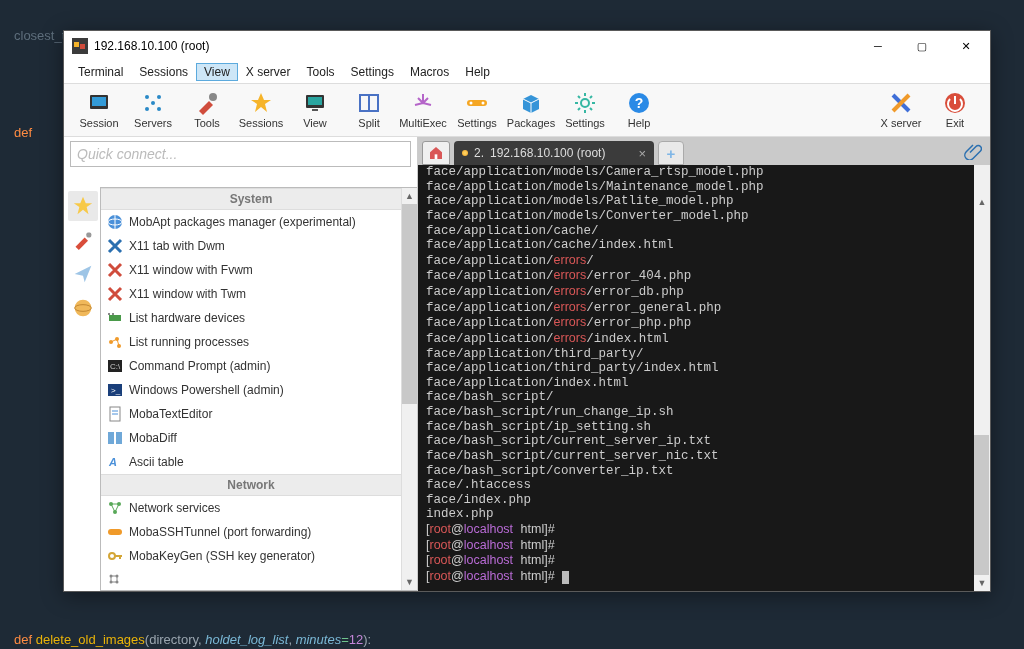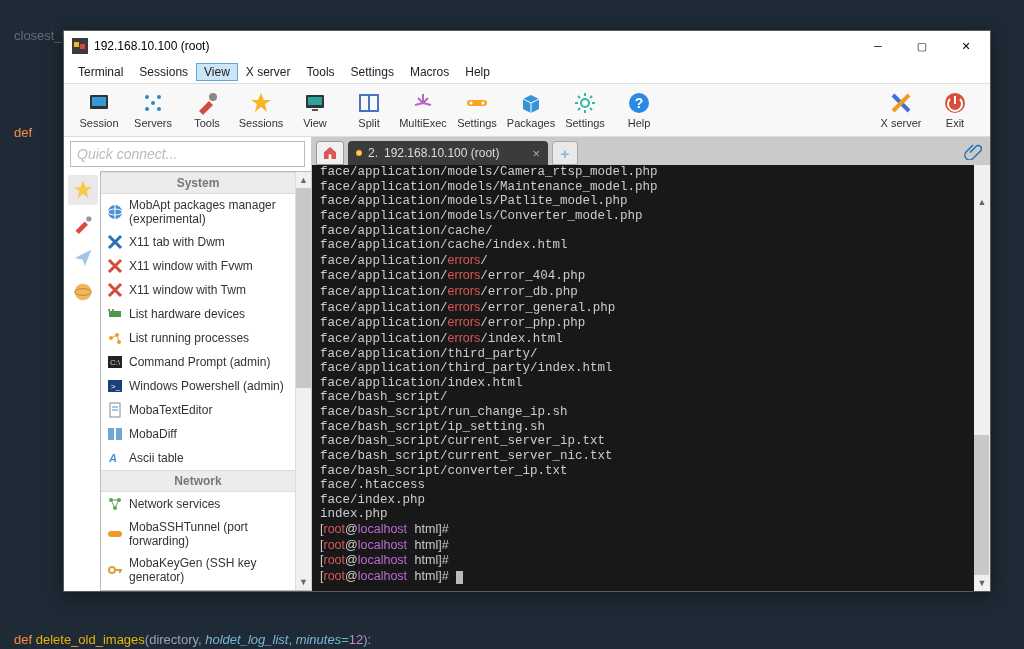--- a/index.html
+++ b/index.html
@@ -17,21 +17,21 @@
   .titlebar .title { font-size: 12px; color: #000; flex: 1; }
   .titlebar .win-btn { width: 44px; height: 30px; display: flex; align-items: center; justify-content: center; font-size: 11px; color: #000; }
   .menubar { height: 22px; display: flex; align-items: center; gap: 0; padding: 0 6px; background: #fff; font-size: 12px; color: #222; }
   .menubar .menu-item { padding: 2px 8px; }
   .menubar .menu-item.active { background: #cde6f7; border: 1px solid #5caadd; padding: 1px 7px; }
   .toolbar { height: 54px; display: flex; align-items: center; background: #f8f8f8; border-top: 1px solid #ddd; border-bottom: 1px solid #ddd; padding: 2px 8px; }
   .tool-btn { display: flex; flex-direction: column; align-items: center; gap: 2px; width: 54px; padding: 2px 0; font-size: 11px; color: #333; }
   .tool-btn .ico { width: 24px; height: 24px; display: flex; align-items: center; justify-content: center; }
   .tool-spacer { flex: 1; }
   .body-row { display: flex; flex: 1; min-height: 0; }
-  .sidebar-col { width: 248px; display: flex; flex-direction: column; border-right: 1px solid #ccc; }
+  .sidebar-col { width: 354px; display: flex; flex-direction: column; border-right: 1px solid #ccc; gap: 16px; }
   .quick-connect { border: 1px solid #bbb; margin: 4px 6px 4px 6px; padding: 4px 6px; font-size: 14px; color: #bbb; font-style: italic; }
   .sidebar-body { display: flex; flex: 1; min-height: 0; }
   .side-tabs { width: 36px; display: flex; flex-direction: column; gap: 4px; padding: 4px 4px; }
   .side-tab { width: 30px; height: 30px; display: flex; align-items: center; justify-content: center; border-radius: 2px; }
   .side-tab.active { background: #e9e9e9; }
   .tool-panel { flex: 1; display: flex; flex-direction: column; border: 1px solid #bbb; border-right: none; position: relative; overflow: hidden; font-size: 12px; }
   .tool-panel .scrollbar { position: absolute; right: 0; top: 0; bottom: 0; width: 16px; background: #f0f0f0; border-left: 1px solid #ddd; }
   .tool-panel .scrollbar .up, .tool-panel .scrollbar .down { height: 16px; display: flex; align-items: center; justify-content: center; font-size: 9px; color: #666; }
   .tool-panel .scrollbar .thumb { position: absolute; top: 16px; width: 15px; background: #c8c8c8; }
   .tool-panel .cat { background: #ececec; color: #777; font-weight: bold; text-align: center; padding: 3px 0; border-top: 1px solid #ddd; border-bottom: 1px solid #ddd; margin-right: 16px; }

